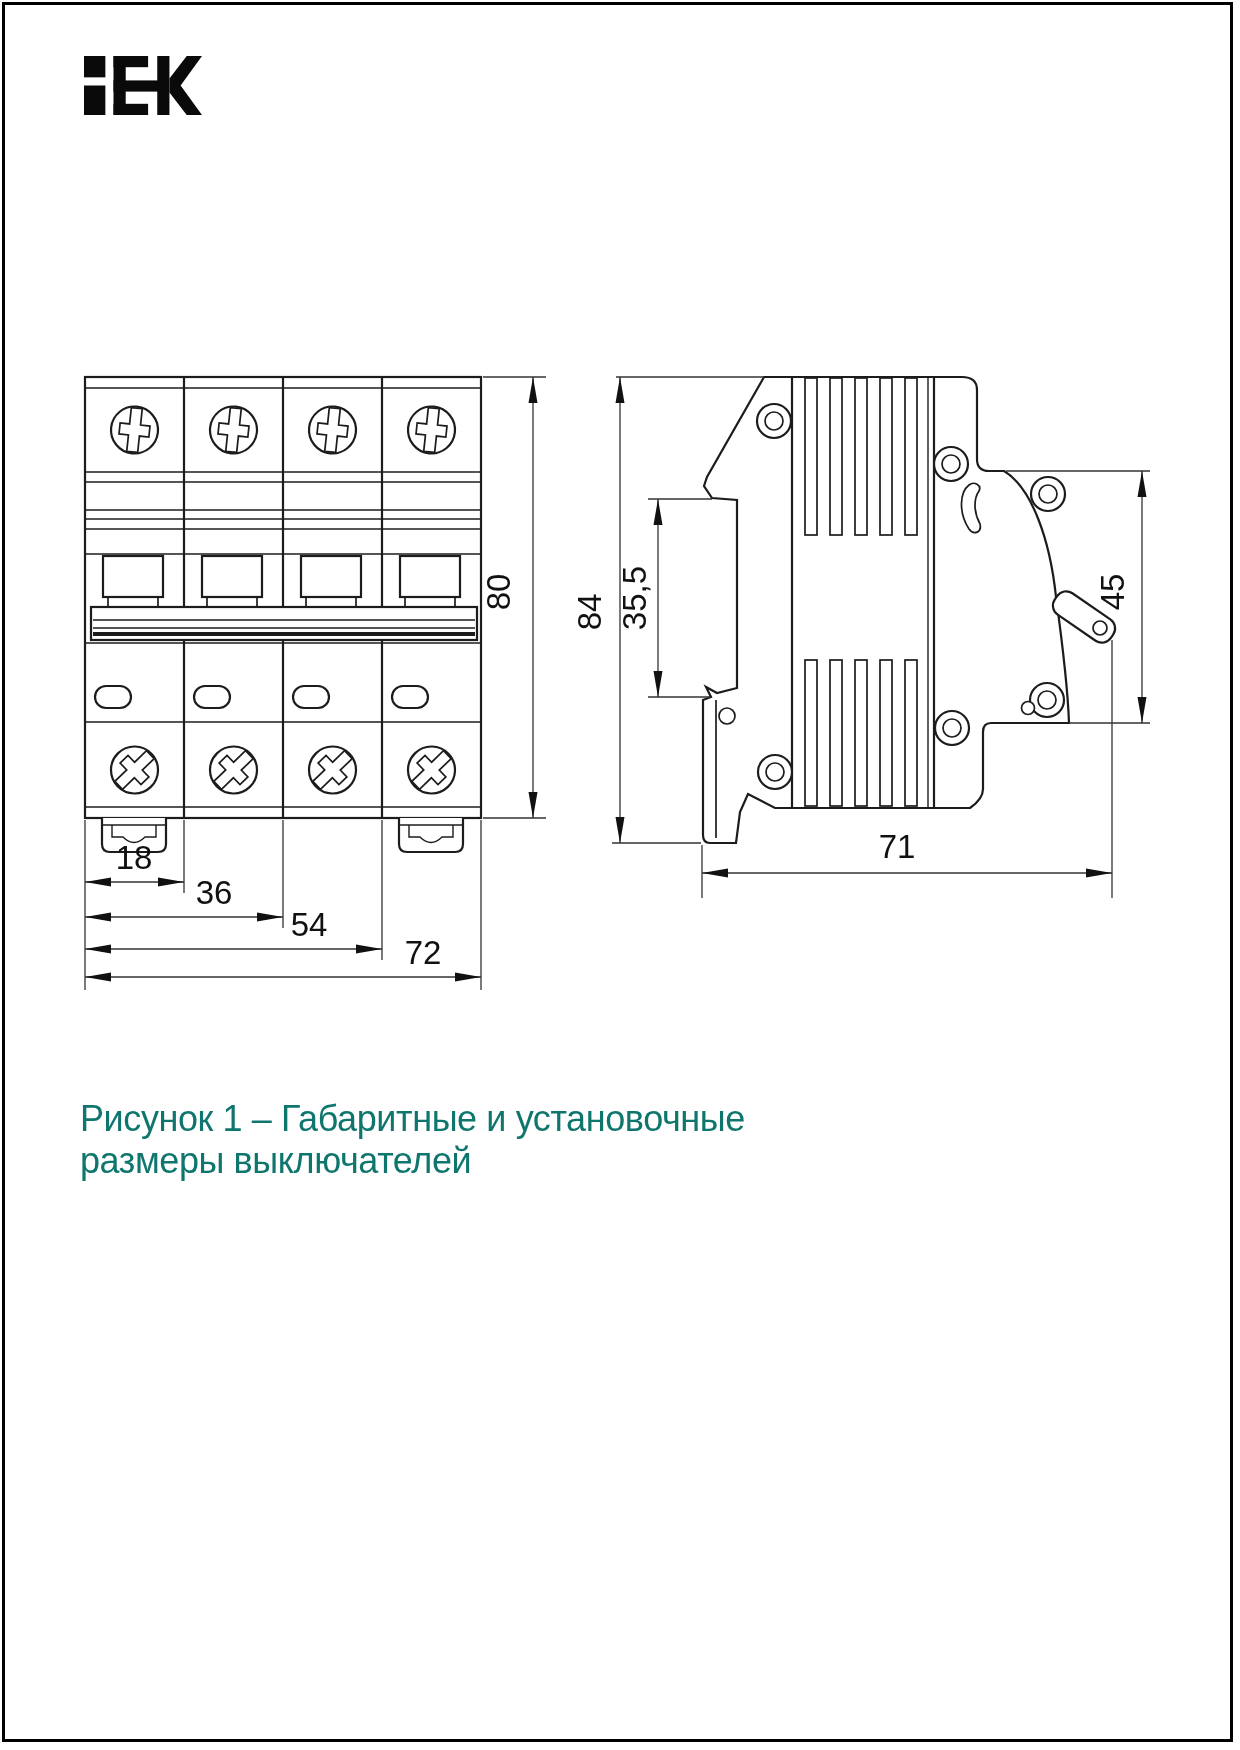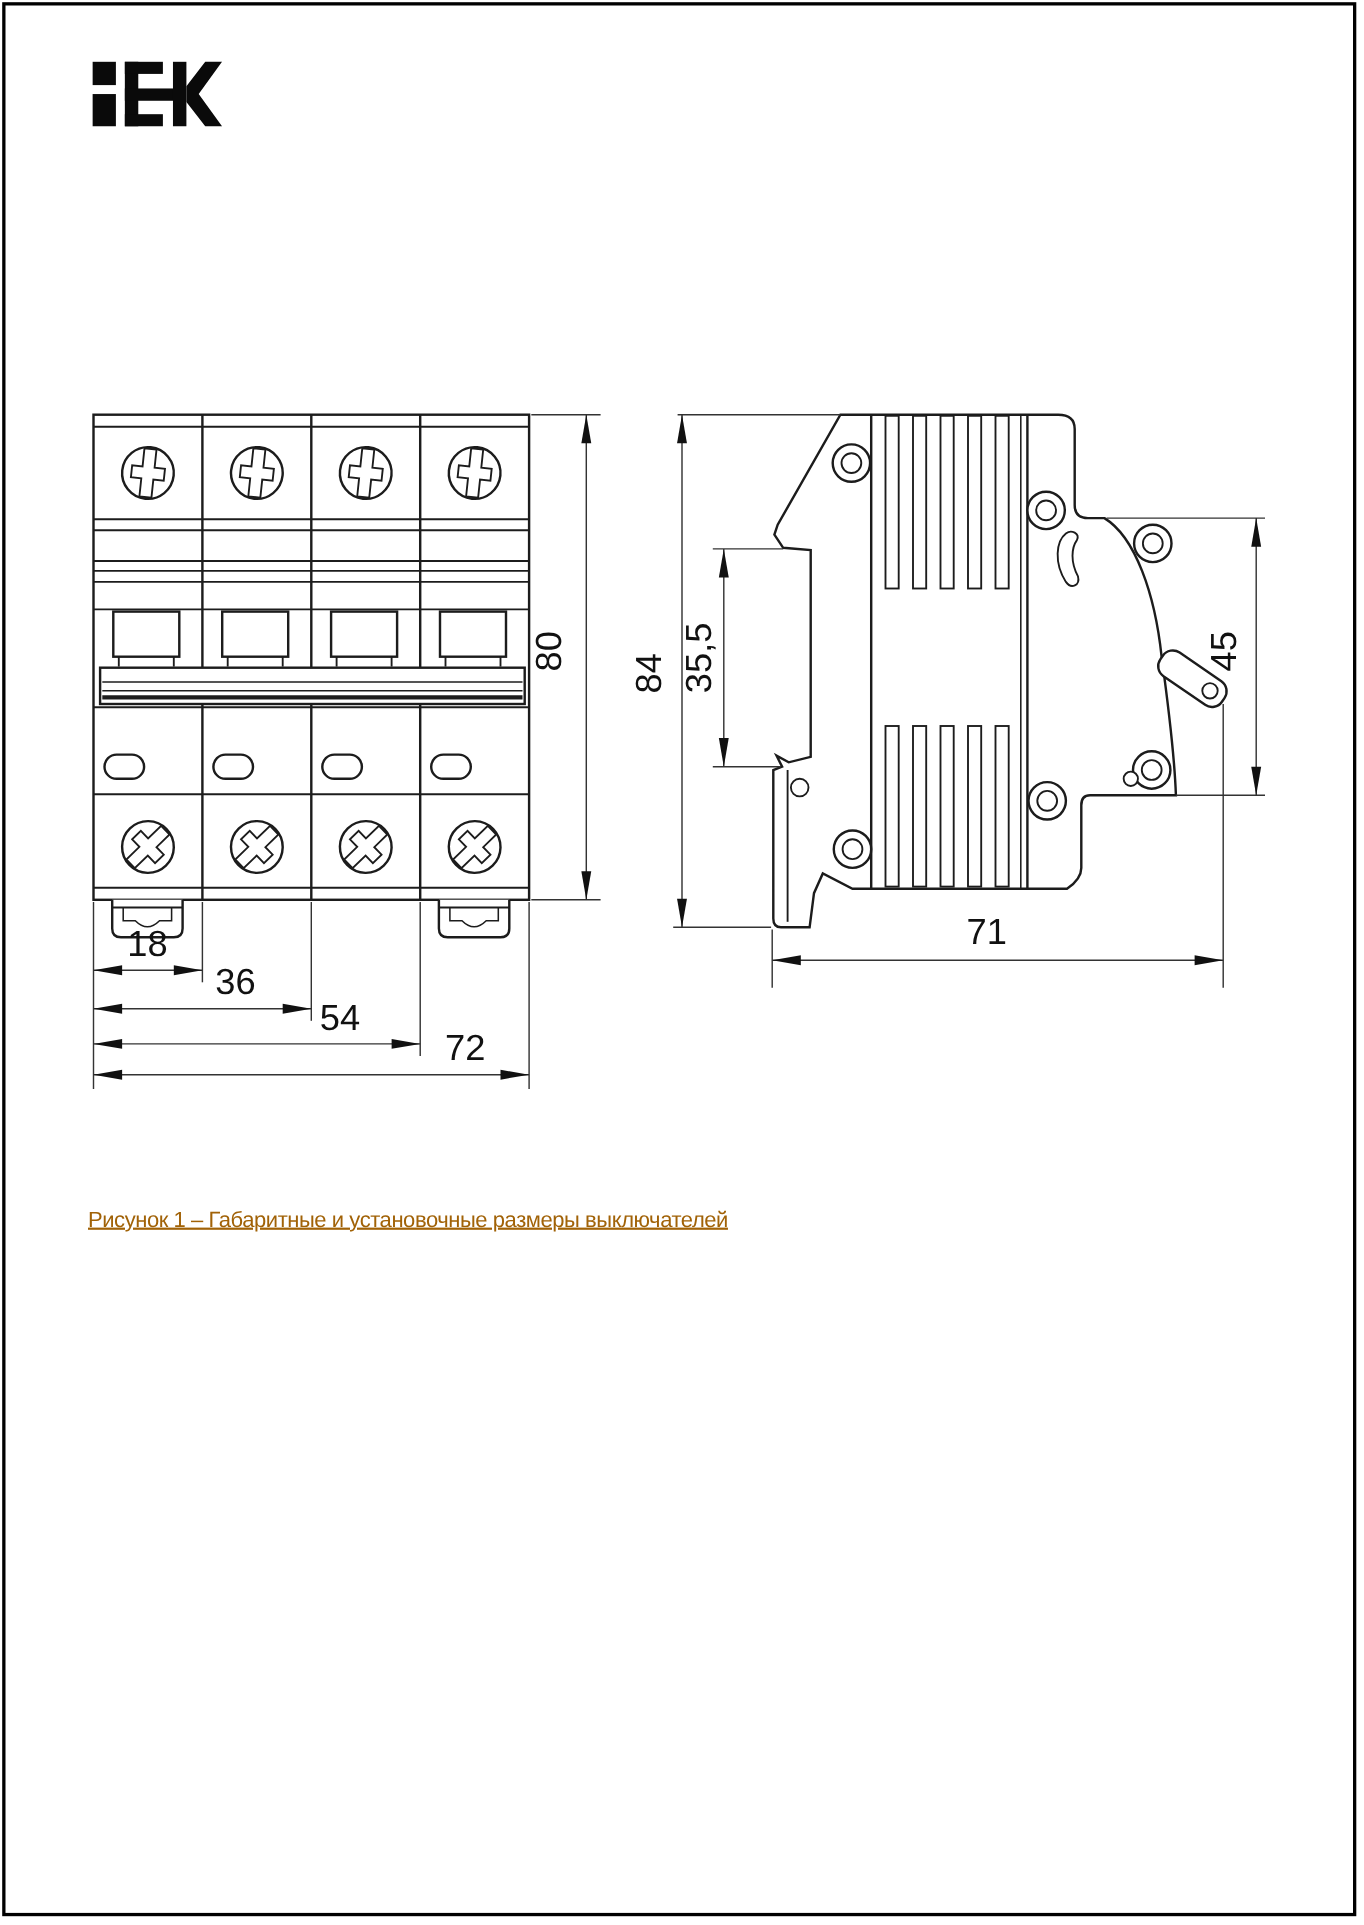--- a/index.html
+++ b/index.html
@@ -8,21 +8,21 @@
     font-family:"Liberation Sans",sans-serif;overflow:hidden;
   }
   .frame{
     position:absolute;left:2px;top:2px;width:1231px;height:1740px;
     border:3px solid #000;box-sizing:border-box;pointer-events:none;
   }
   .logo{position:absolute;left:84px;top:56px;width:118px;height:59px;}
   .drawing{position:absolute;left:0;top:0;width:1240px;height:1100px;}
   .caption{
     position:absolute;left:80px;top:1098px;width:760px;
-    font-size:20px;letter-spacing:-0.4px;color:#a16207;text-decoration:underline;
+    font-size:36px;letter-spacing:-0.4px;color:#0f766e;
   }
   .s{stroke:#1c1c1c;fill:none;}
   .sw1{stroke-width:1.4px;}
   .sw15{stroke-width:1.7px;}
   .sw2{stroke-width:2.2px;}
   .wf{fill:#ffffff;}
   .dim{stroke:#333;stroke-width:1.3px;fill:none;}
   .arr{fill:#111;stroke:none;}
   .dimtxt{
     font-family:"Liberation Sans",sans-serif;font-size:33px;fill:#111;

